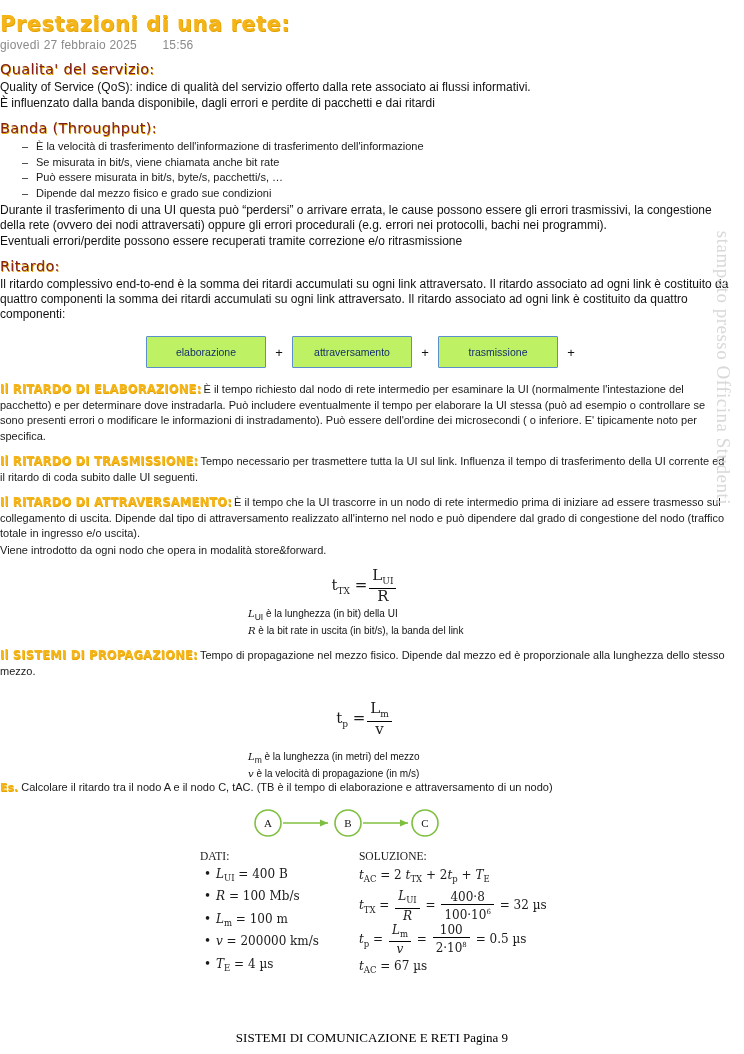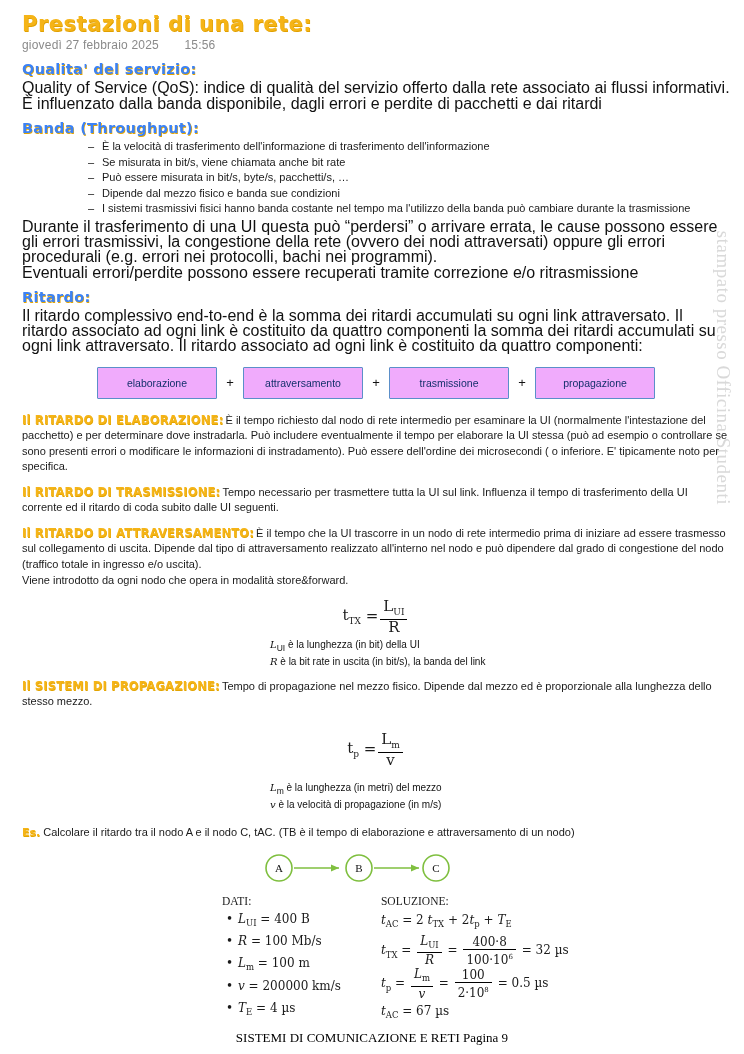--- a/index.html
+++ b/index.html
@@ -13,21 +13,21 @@
     position: relative;
     font-family: "Liberation Sans", sans-serif;
     color: #1a1a1a;
     overflow: hidden;
   }
   .page {
     position: relative;
     width: 744px;
     height: 1054px;
     box-sizing: border-box;
-    padding: 10px 14px 0 22px;
+    padding: 10px 14px 0 0;
   }
   
   .title {
     font-family: "DejaVu Sans", sans-serif;
     font-size: 21px;
     font-weight: bold;
     color: #f5b417;
     letter-spacing: 0.5px;
     margin: 2px 0 2px 0;
     text-shadow: 0.7px 0.7px 0 #e0a000;
@@ -35,60 +35,59 @@
   .datetime {
     font-size: 12px;
     color: #8a8a8a;
     margin: 0 0 6px 0;
     letter-spacing: 0.2px;
   }
   .datetime .time { margin-left: 22px; }
   .h2 {
     font-family: "DejaVu Sans", sans-serif;
     font-size: 14.5px;
-    font-weight: bold;
-    color: #3b82f6;
+    font-weight: normal;
+    color: #7f1d1d;
     margin: 9px 0 3px 0;
     letter-spacing: 0.3px;
     text-shadow: 0.6px 0.6px 0 #e3a400;
   }
   p.body {
-    font-size: 16px;
+    font-size: 12px;
     line-height: 15px;
     margin: 0 0 1px 0;
     color: #111;
   }
   ul.bullets {
     margin: 2px 0 2px 0;
     padding-left: 34px;
     list-style: none;
   }
   ul.bullets li {
     font-size: 11px;
     line-height: 15.5px;
     position: relative;
     padding-left: 2px;
-    margin-left: 44px;
   }
   ul.bullets li::before {
     content: "–";
     position: absolute;
     left: -12px;
     color: #111;
   }
   
   .flow {
     display: flex;
     align-items: center;
     justify-content: center;
     gap: 0;
     margin: 14px 0 14px 0;
   }
   .flow-box {
-    background: #f0abfc;
+    background: #bef264;
     border: 1px solid #5b8fc9;
     color: #14306b;
     font-size: 10.5px;
     width: 118px;
     height: 30px;
     display: flex;
     align-items: center;
     justify-content: center;
     border-radius: 1px;
   }
@@ -146,21 +145,21 @@
   .legend {
     font-size: 10px;
     line-height: 14px;
     margin-left: 248px;
     color: #111;
   }
   .legend i { font-family: "DejaVu Serif", serif; font-style: italic;}
   
   .es-line {
     font-size: 11px;
-    margin-top: 14px;
+    margin-top: 0;
   }
   .es-tag {
     font-family: "DejaVu Sans", sans-serif;
     font-weight: bold;
     color: #f5b417;
     font-size: 11px;
     text-shadow: 0.5px 0.5px 0 #e3a400;
     margin-right: 3px;
   }
   .nodes {
@@ -244,38 +243,36 @@
 
   <h2 class="h2">Qualita' del servizio:</h2>
   <p class="body">Quality of Service (QoS): indice di qualità del servizio offerto dalla rete associato ai flussi informativi.</p>
   <p class="body">È influenzato dalla banda disponibile, dagli errori e perdite di pacchetti e dai ritardi</p>
 
   <h2 class="h2">Banda (Throughput):</h2>
   <ul class="bullets">
     <li>È la velocità di trasferimento dell'informazione di trasferimento dell'informazione</li>
     <li>Se misurata in bit/s, viene chiamata anche bit rate</li>
     <li>Può essere misurata in bit/s, byte/s, pacchetti/s, …</li>
-    <li>Dipende dal mezzo fisico e banda sue condizioni</li>
-    <li>I sistemi trasmissivi fisici hanno banda costante nel tempo ma l'utilizzo della banda può cambiare durante la trasmissione</li>
+    <li>Dipende dal mezzo fisico e grado sue condizioni</li>
   </ul>
 
   <p class="body">Durante il trasferimento di una UI questa può “perdersi” o arrivare errata, le cause possono essere gli errori trasmissivi, la congestione della rete (ovvero dei nodi attraversati)  oppure gli errori procedurali (e.g. errori nei protocolli, bachi nei programmi).</p>
   <p class="body">Eventuali errori/perdite possono essere recuperati tramite correzione e/o ritrasmissione</p>
 
   <h2 class="h2">Ritardo:</h2>
   <p class="body">Il ritardo complessivo end-to-end è la somma dei ritardi accumulati su ogni link attraversato. Il ritardo associato ad ogni link è costituito da quattro componenti la somma dei ritardi accumulati su ogni link attraversato. Il ritardo associato ad ogni link è costituito da quattro componenti:</p>
 
   <div class="flow">
     <div class="flow-box">elaborazione</div>
     <div class="plus">+</div>
     <div class="flow-box">attraversamento</div>
     <div class="plus">+</div>
     <div class="flow-box">trasmissione</div>
     <div class="plus">+</div>
-    <div class="flow-box">propagazione</div>
   </div>
 
   <div class="para-block">
     <span class="sub">Il RITARDO DI ELABORAZIONE:</span><span>È il tempo richiesto dal nodo di rete intermedio per esaminare la UI (normalmente l'intestazione del pacchetto) e per determinare dove instradarla. Può includere eventualmente il tempo per elaborare la UI stessa (può ad esempio o controllare se sono presenti errori o modificare le informazioni di instradamento). Può essere dell'ordine dei microsecondi ( o inferiore. E' tipicamente noto per specifica.</span>
   </div>
 
   <div class="para-block">
     <span class="sub">Il RITARDO DI TRASMISSIONE:</span><span>Tempo necessario per trasmettere tutta la UI sul link. Influenza il tempo di trasferimento della UI corrente ed il ritardo di coda subito dalle UI seguenti.</span>
   </div>
 

